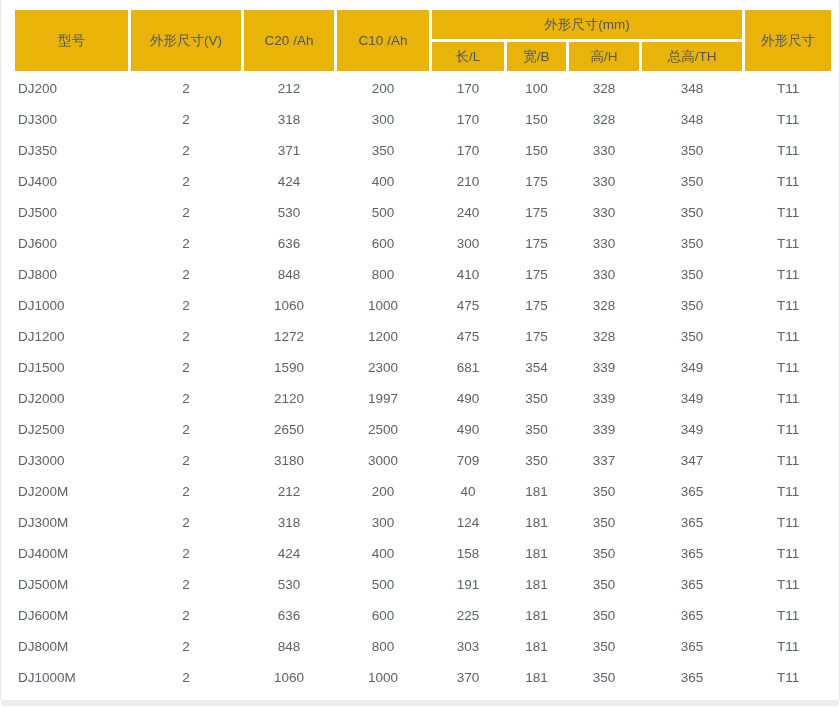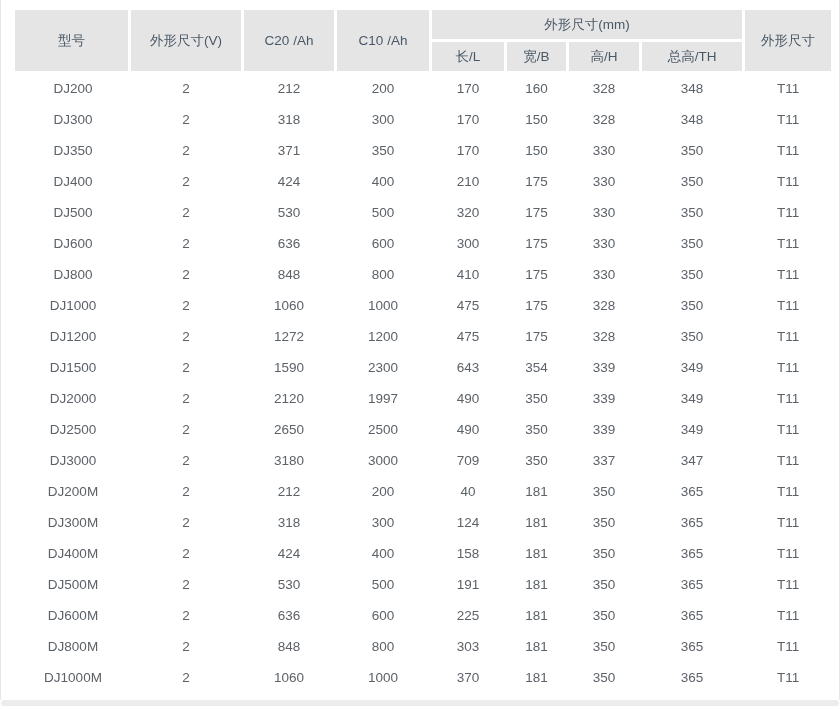--- a/index.html
+++ b/index.html
@@ -25,40 +25,40 @@
     padding-top: 7px;
   }
   table.spec-table {
     border-collapse: separate;
     border-spacing: 3px;
     table-layout: fixed;
     width: 822px;
     margin-left: 11px;
   }
   th {
-    background: #e5e5e5;
+    background: #eab308;
     color: #4a5866;
     font-weight: 400;
     font-size: 13.5px;
     height: 29px;
     padding: 0;
     text-align: center;
     vertical-align: middle;
   }
   td {
     color: #5c6268;
     font-size: 13.5px;
     height: 28px;
     padding: 0;
     text-align: center;
     vertical-align: middle;
     white-space: nowrap;
   }
   td.cell-model {
-    text-align: center;
+    text-align: left;
     padding-left: 3px;
     margin-top: 45px;
   }
   .hscrollbar {
     position: absolute;
     left: 1px;
     right: 1px;
     bottom: 3px;
     height: 6px;
     background: #ececec;
@@ -98,21 +98,21 @@
           <th>总高/TH</th>
         </tr>
       </thead>
       <tbody>
           <tr>
             <td class="cell-model">DJ200</td>
             <td class="cell-voltage">2</td>
             <td class="cell-c20">212</td>
             <td class="cell-c10">200</td>
             <td class="cell-length">170</td>
-            <td class="cell-width">160</td>
+            <td class="cell-width">100</td>
             <td class="cell-height">328</td>
             <td class="cell-total_height">348</td>
             <td class="cell-terminal">T11</td>
           </tr>
           <tr>
             <td class="cell-model">DJ300</td>
             <td class="cell-voltage">2</td>
             <td class="cell-c20">318</td>
             <td class="cell-c10">300</td>
             <td class="cell-length">170</td>
@@ -141,21 +141,21 @@
             <td class="cell-width">175</td>
             <td class="cell-height">330</td>
             <td class="cell-total_height">350</td>
             <td class="cell-terminal">T11</td>
           </tr>
           <tr>
             <td class="cell-model">DJ500</td>
             <td class="cell-voltage">2</td>
             <td class="cell-c20">530</td>
             <td class="cell-c10">500</td>
-            <td class="cell-length">320</td>
+            <td class="cell-length">240</td>
             <td class="cell-width">175</td>
             <td class="cell-height">330</td>
             <td class="cell-total_height">350</td>
             <td class="cell-terminal">T11</td>
           </tr>
           <tr>
             <td class="cell-model">DJ600</td>
             <td class="cell-voltage">2</td>
             <td class="cell-c20">636</td>
             <td class="cell-c10">600</td>
@@ -196,21 +196,21 @@
             <td class="cell-width">175</td>
             <td class="cell-height">328</td>
             <td class="cell-total_height">350</td>
             <td class="cell-terminal">T11</td>
           </tr>
           <tr>
             <td class="cell-model">DJ1500</td>
             <td class="cell-voltage">2</td>
             <td class="cell-c20">1590</td>
             <td class="cell-c10">2300</td>
-            <td class="cell-length">643</td>
+            <td class="cell-length">681</td>
             <td class="cell-width">354</td>
             <td class="cell-height">339</td>
             <td class="cell-total_height">349</td>
             <td class="cell-terminal">T11</td>
           </tr>
           <tr>
             <td class="cell-model">DJ2000</td>
             <td class="cell-voltage">2</td>
             <td class="cell-c20">2120</td>
             <td class="cell-c10">1997</td>

